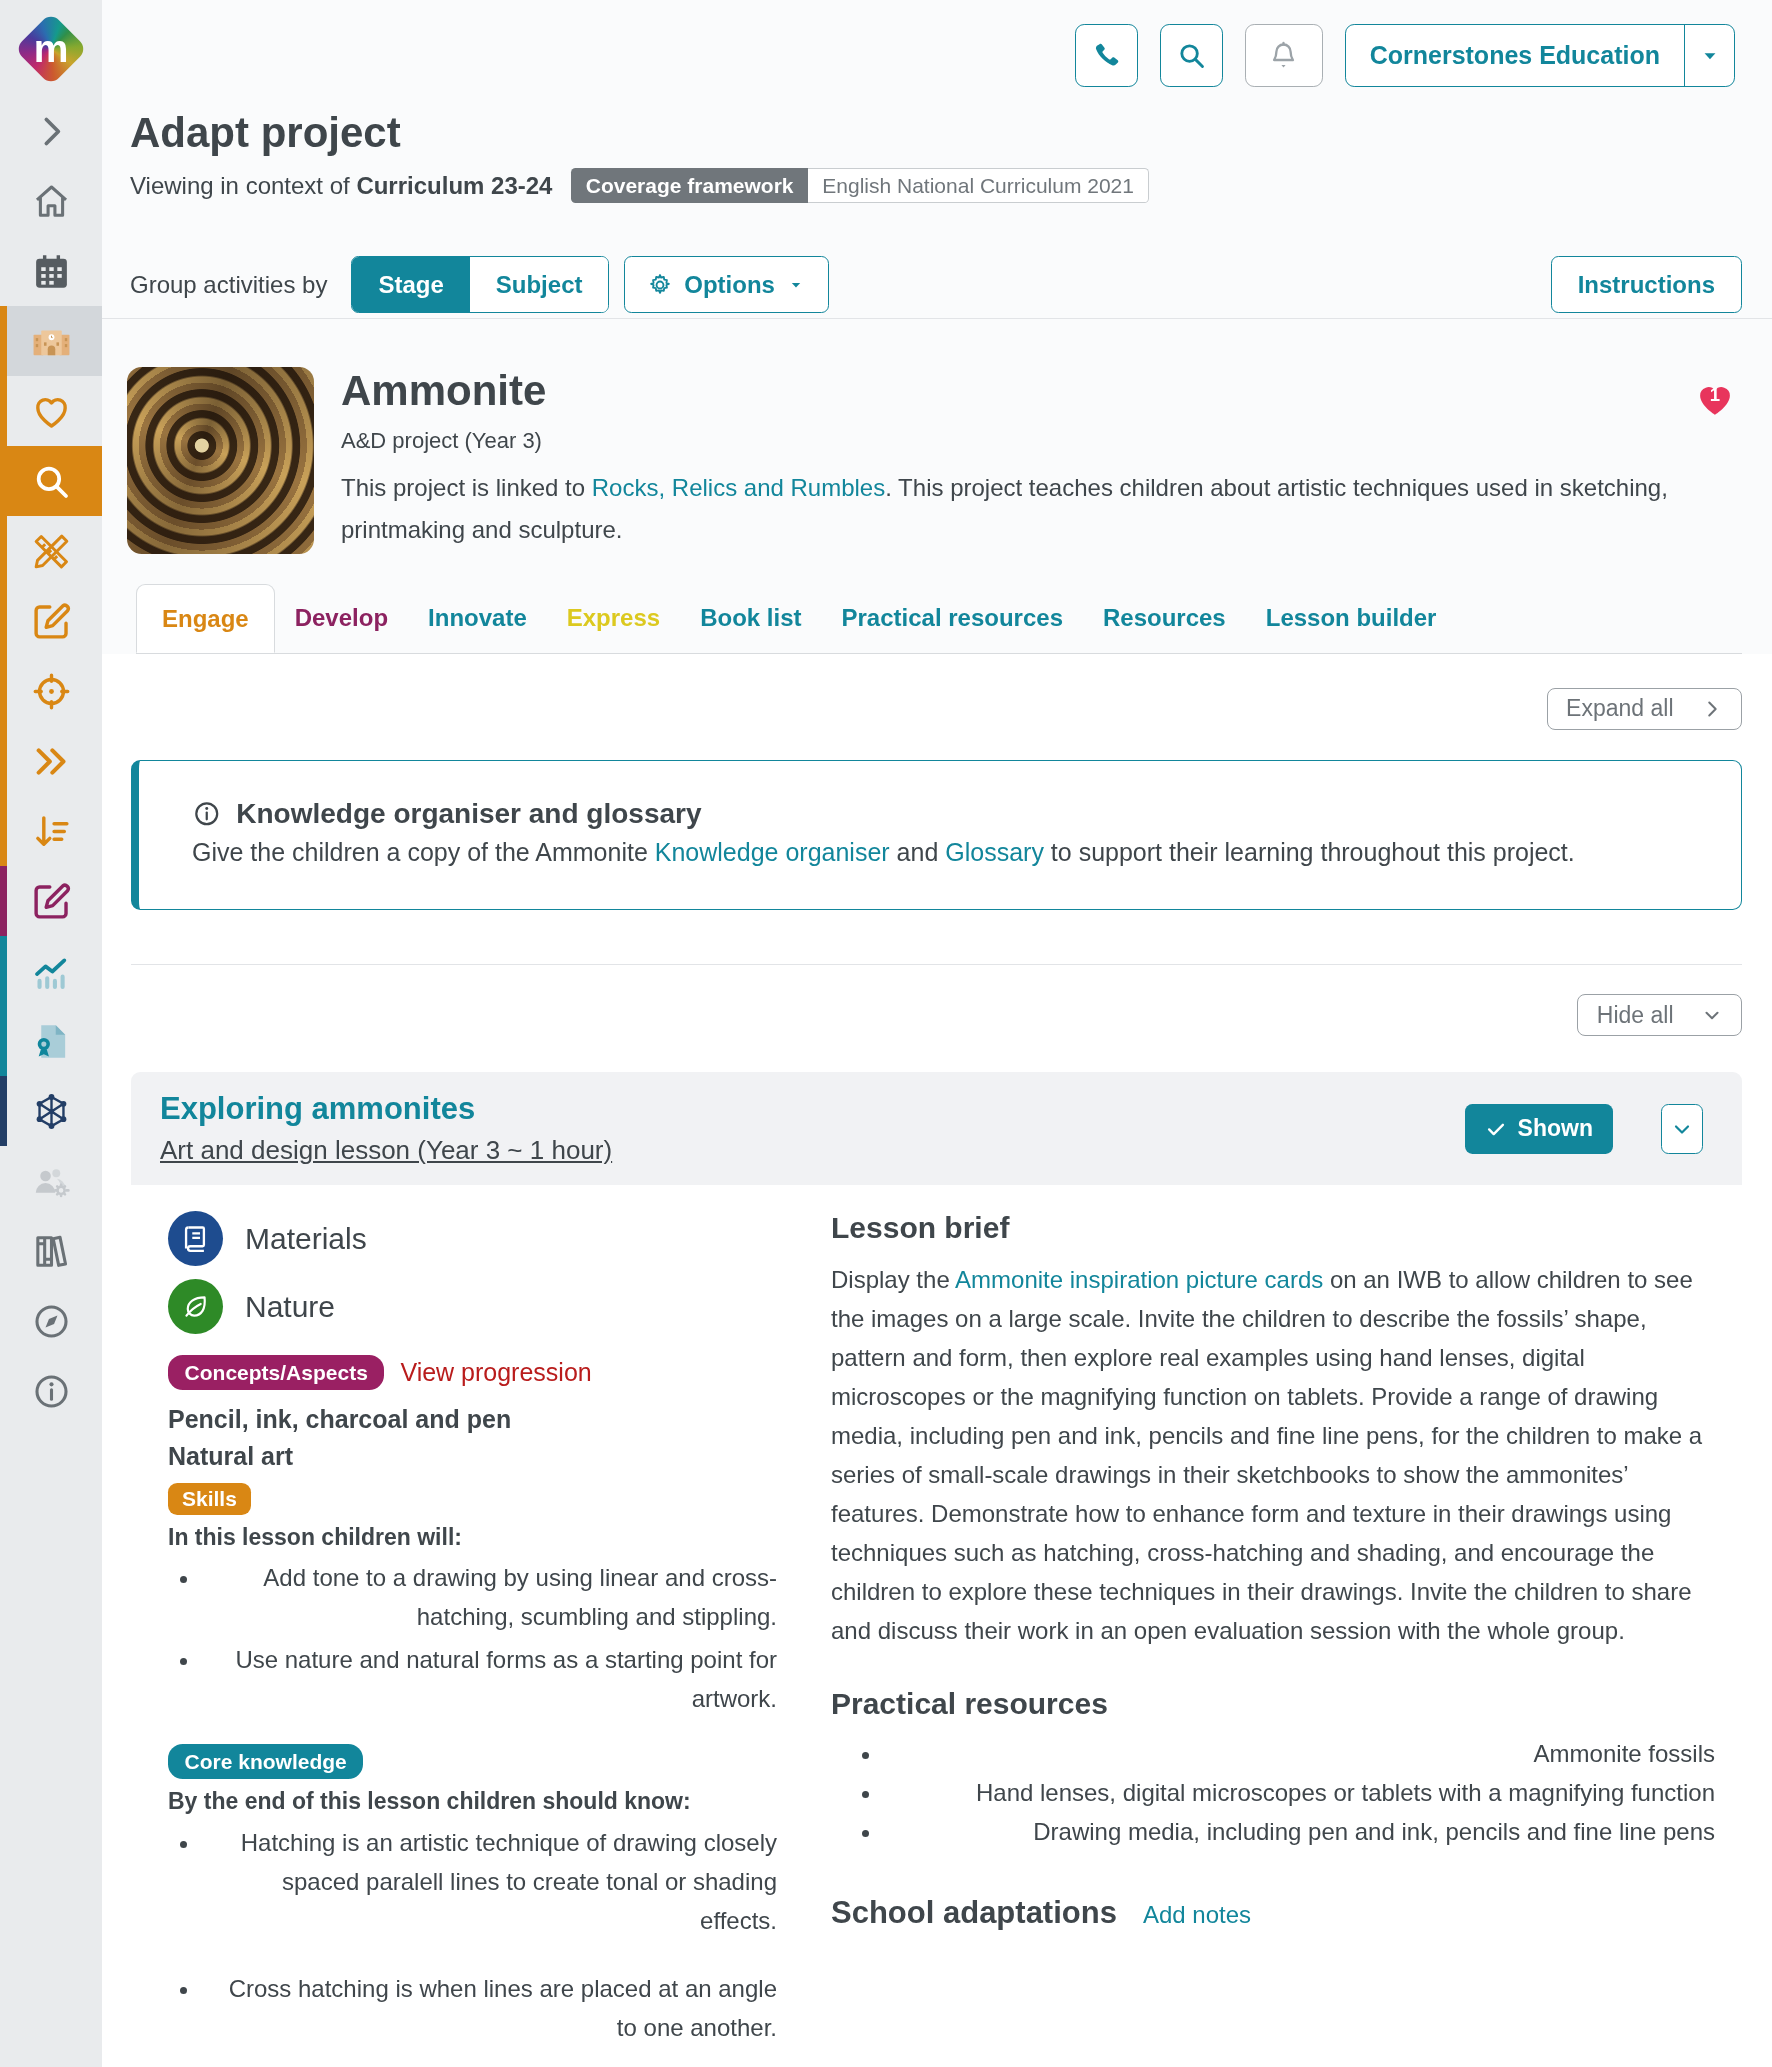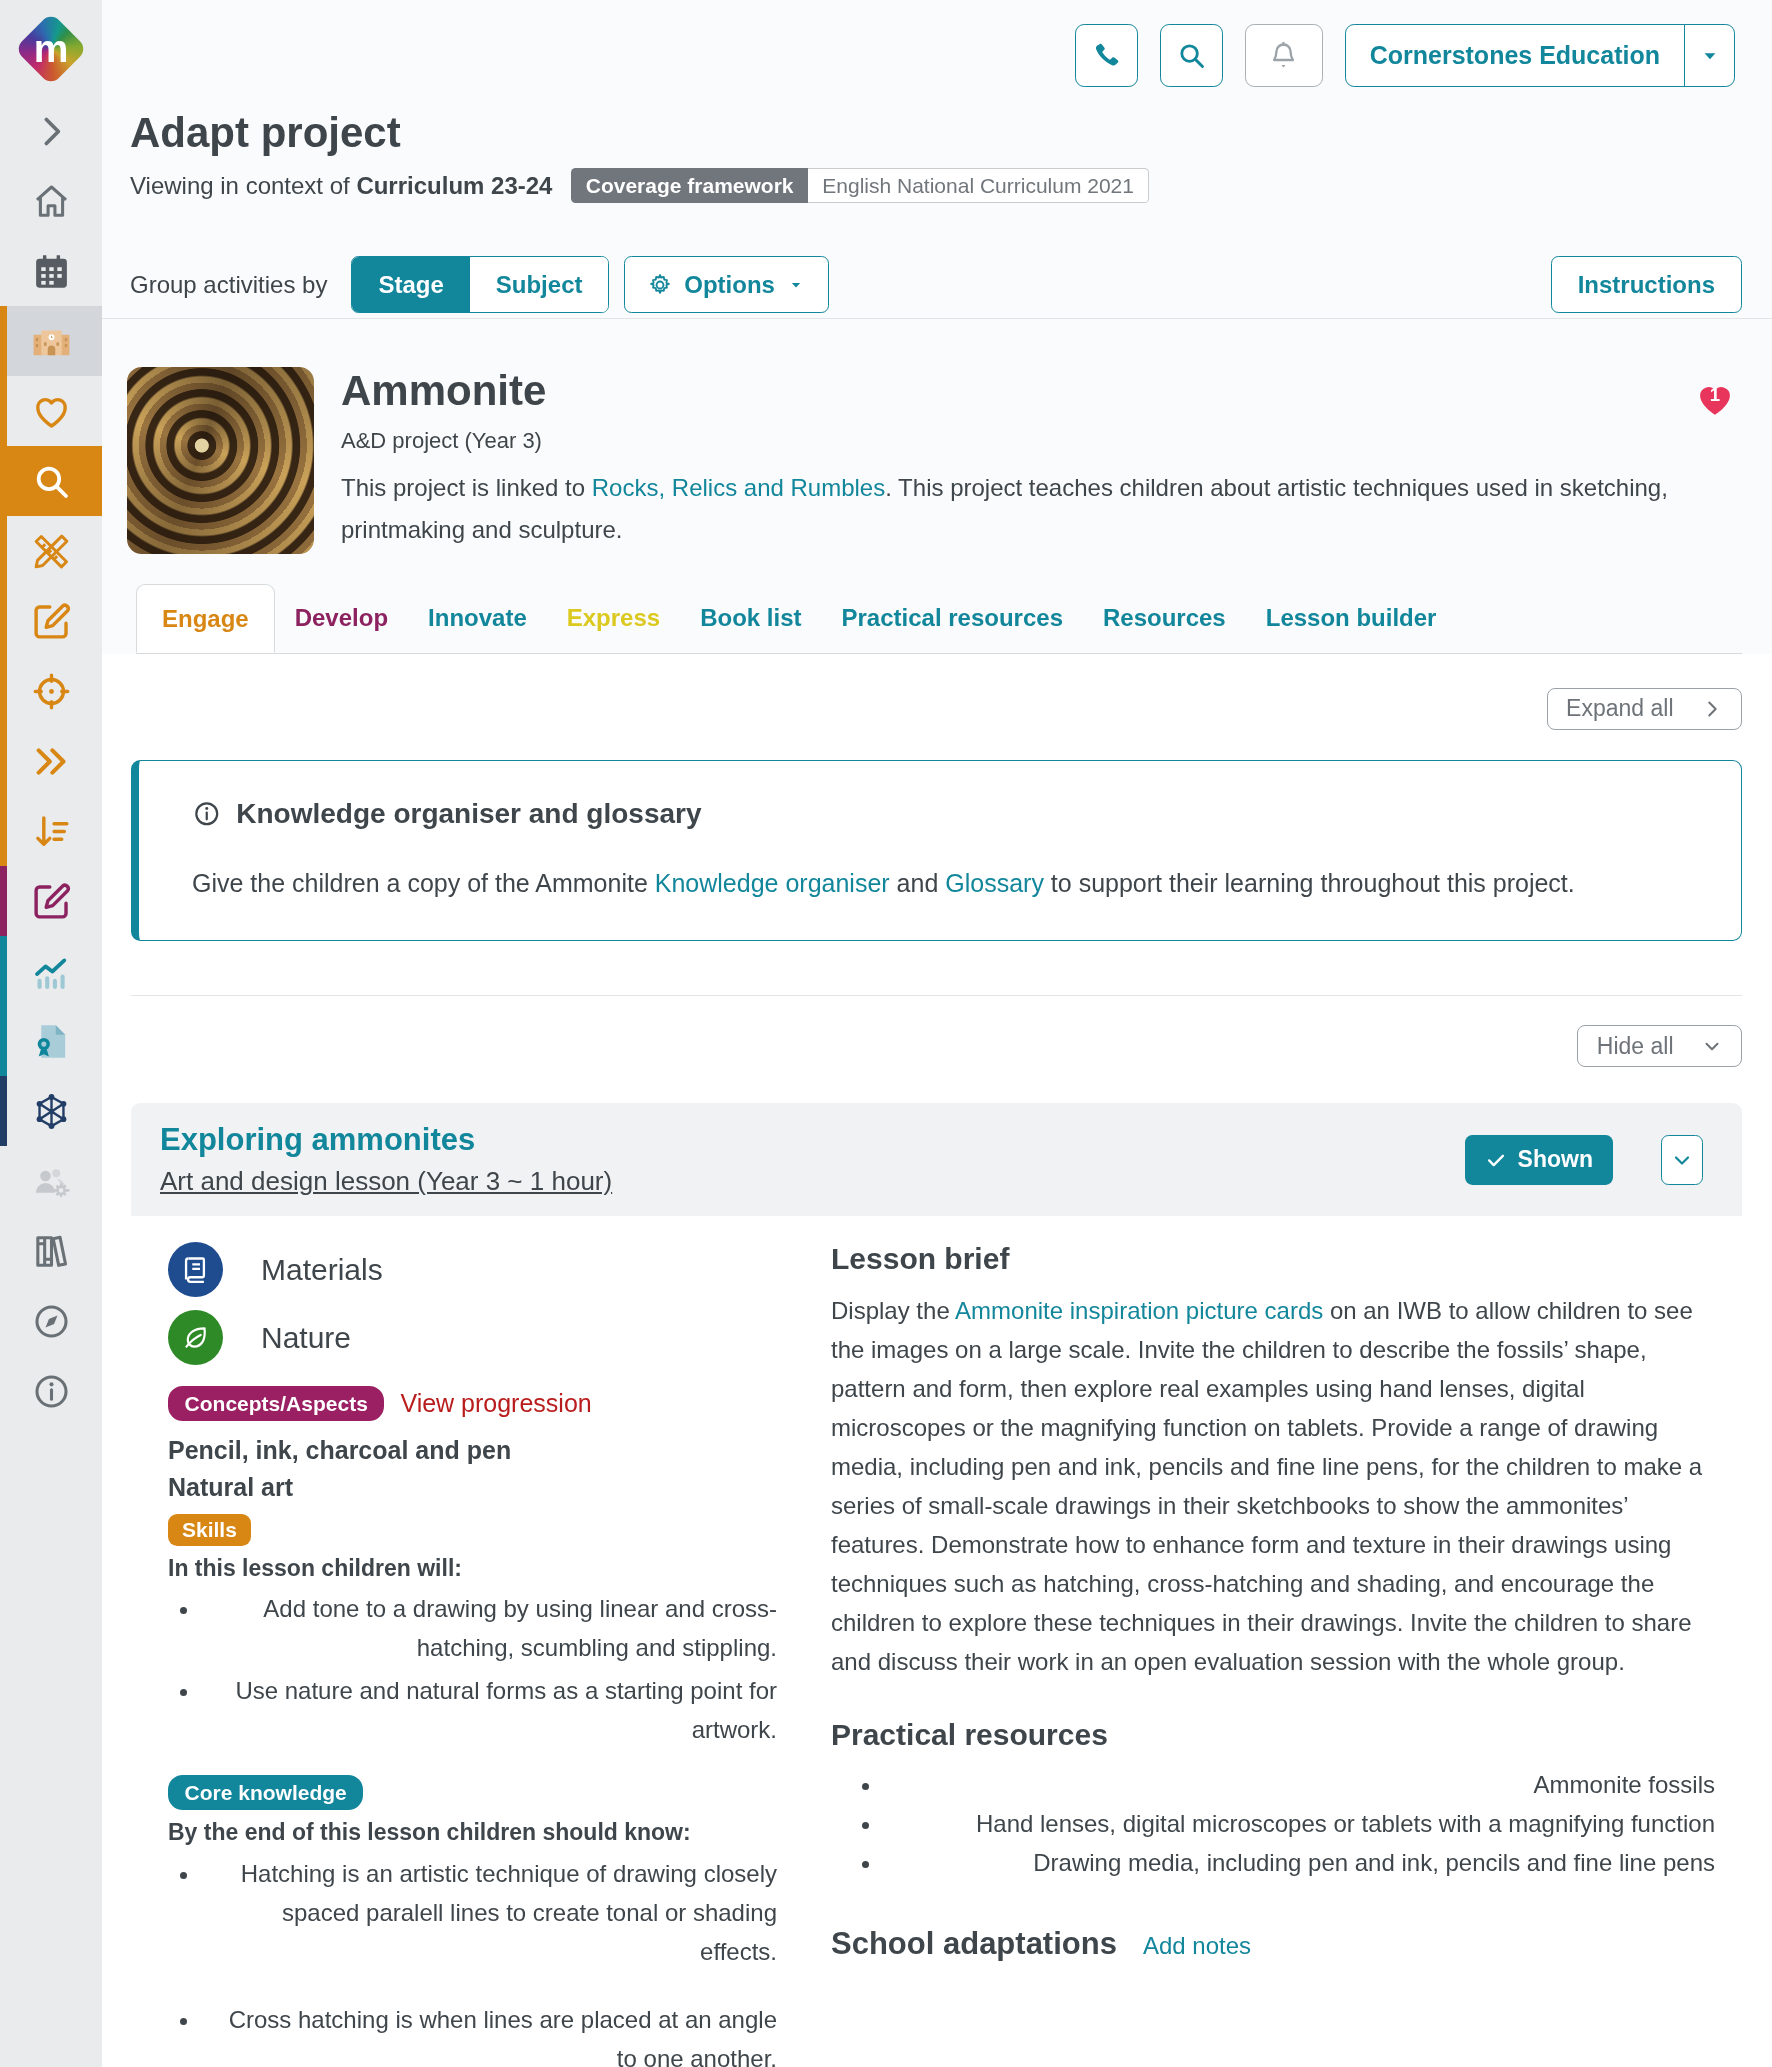--- a/index.html
+++ b/index.html
@@ -85,42 +85,42 @@
   .tab-area { background:#fff; padding:0 30px 74px 29px; }
   .expand-row { display:flex; justify-content:flex-end; padding-top:34px; }
   .hide-row { display:flex; justify-content:flex-end; margin-top:29.5px; }
   .ghost-btn { height:42px; border:1.8px solid #9BA1A6; border-radius:8px; background:#fff; color:#6D7378; font-size:23px; display:flex; align-items:center; gap:27px; padding:0 18.5px; }
   .ghost-btn .icon { width:22px; height:22px; }
 
   .notice { margin-top:30px; border:1.8px solid #12869B; border-left:8.3px solid #12869B; border-radius:9.2px; background:#fff; padding:37px 37px 42px 53px; }
   .notice-title-row { display:flex; align-items:center; gap:14.8px; }
   .notice-title-row .icon { width:29.5px; height:29.5px; color:#3F464B; }
   .notice-title { font-size:28px; font-weight:600; }
-  .notice-body { margin-top:39px; font-size:25px; }
+  .notice-body { margin-top:8px; font-size:25px; }
 
   .content-divider { border:none; border-top:0.9px solid #E2E4E7; margin-top:54px; }
 
   .lesson-card { margin-top:36px; }
   .lesson-head { background:#F1F2F4; border-radius:9.2px 9.2px 0 0; height:113px; display:flex; align-items:center; padding:0 39px 0 29px; }
   .lesson-title { color:#12869B; font-size:31px; font-weight:600; }
   .lesson-sub { font-size:26px; margin-top:8.3px;text-decoration:underline; }
   .lesson-actions { margin-left:auto; display:flex; align-items:center; gap:48px; }
   .shown-btn { height:50px; background:#12869B; color:#fff; border:none; border-radius:7.4px; font-size:23px; font-weight:600; display:flex; align-items:center; gap:11px; padding:0 20px; }
   .shown-btn .icon { width:22px; height:22px; }
   .collapse-btn { width:42px; height:50px; background:#fff; border:1.8px solid #12869B; border-radius:7.4px; color:#12869B; display:flex; align-items:center; justify-content:center; }
   .collapse-btn .icon { width:24px; height:24px; }
 
   .lesson-body { background:#fff; display:flex; padding:26px 0 0 37px; }
   .col-left { flex:0 0 609px; width:609px; }
   .col-right { margin-left:54px; width:884px; }
 
   .theme-row { display:flex; align-items:center; margin-bottom:13px; }
   .theme-circle { width:55px; height:55px; border-radius:50%; display:flex; align-items:center; justify-content:center; }
   .theme-circle .icon { width:31px; height:31px; }
-  .theme-label { font-size:30px; margin-left:38px; }
+  .theme-label { font-size:30px; margin-left:22px; }
 
   .badge-row { display:flex; align-items:center; margin-top:21px; }
   .pill { display:inline-flex; align-items:center; color:#fff; font-size:21px; font-weight:700; border-radius:14.8px; padding:5.5px 16.6px; }
   .pill.magenta { background:#9A2063; }
   .pill.orange { background:#D98714; border-radius:9.2px; padding:3.7px 14px; }
   .pill.teal { background:#12869B; }
   .view-link { font-size:25px; color:#b91c1c; margin-left:16px; }
   .concepts { margin-top:11px; }
   .concept-line { font-size:25px; font-weight:700; line-height:37px; }
   .skills-wrap { margin-top:8.3px; }

